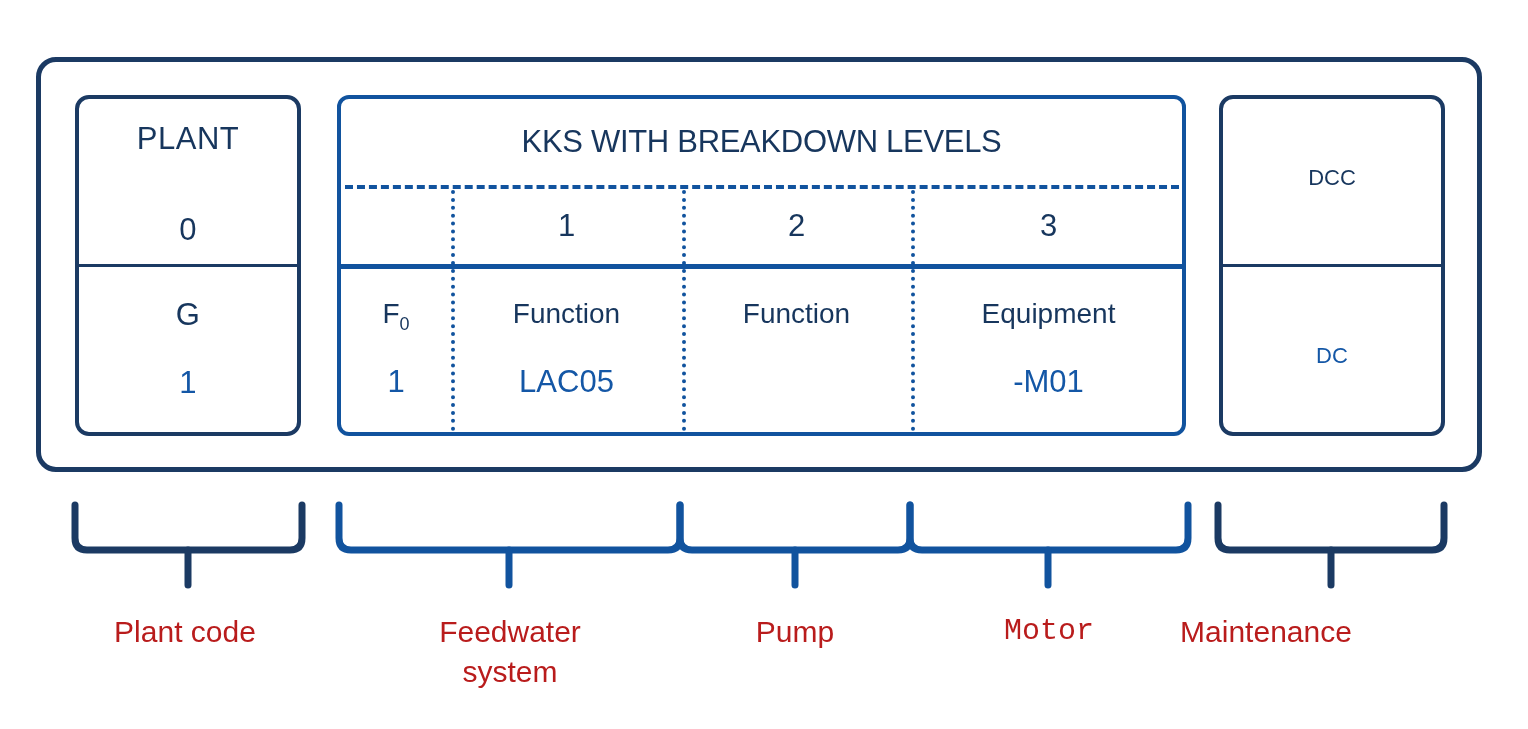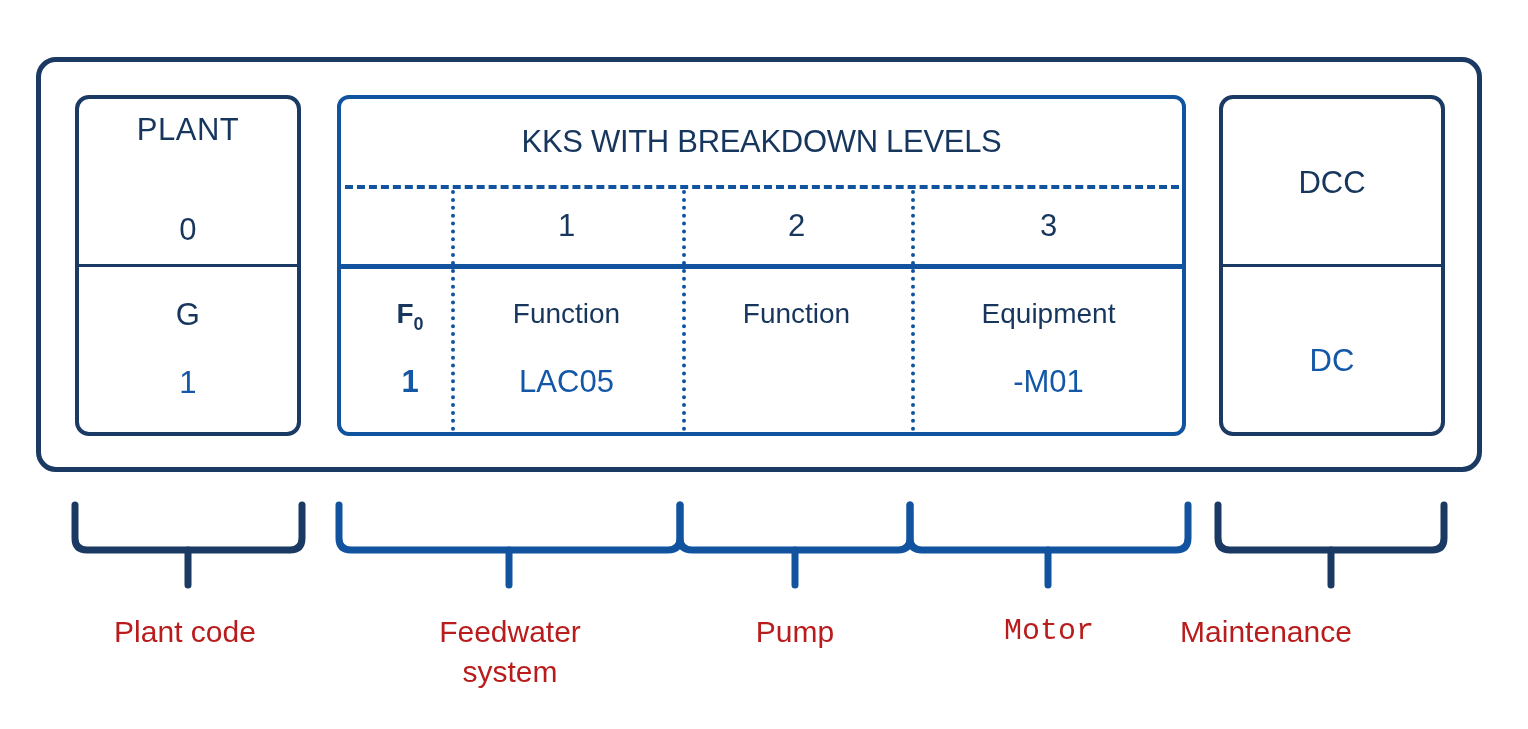--- a/index.html
+++ b/index.html
@@ -52,21 +52,21 @@
   }
   .plant-cell {
     position: absolute;
     left: 75px;
     width: 226px;
     text-align: center;
     color: #17365d;
     font-size: 31px;
     letter-spacing: 0.5px;
   }
-  #plant-title { top: 112px; }
+  #plant-title { top: 121px; }
   #plant-row0  { top: 212px; }
   #plant-rowG  { top: 297px; }
   #plant-row1  { top: 365px; color: #1457a6; }
 
   
   #kks-box {
     position: absolute;
     left: 337px;
     top: 95px;
     width: 849px;
@@ -130,21 +130,21 @@
     color: #17365d;
     font-size: 28px;
   }
   .kks-value {
     position: absolute;
     top: 364px;
     text-align: center;
     color: #1457a6;
     font-size: 31px;
   }
-  .col-f0  { left: 355px; width: 110px; font-weight: bold; }
+  .col-f0  { left: 341px; width: 110px; }
   .col-1   { left: 451px; width: 231px; }
   .col-2   { left: 682px; width: 229px; }
   .col-3   { left: 911px; width: 275px; }
 
   #kks-f0-name { font-size: 28px; }
   #kks-f0-name .sub {
     font-size: 18px;
     vertical-align: sub;
     line-height: 0;
   }
@@ -167,21 +167,21 @@
     top: 264px;
     width: 226px;
     height: 0;
     border-top: 3px solid #1b3a63;
   }
   .dcc-cell {
     position: absolute;
     left: 1219px;
     width: 226px;
     text-align: center;
-    font-size: 31px;
+    font-size: 22px;
   }
   #dcc-top    { top: 165px; color: #17365d; }
   #dcc-bottom { top: 343px; color: #1457a6; }
 
   
   #brackets {
     position: absolute;
     left: 0;
     top: 0;
     width: 1528px;

